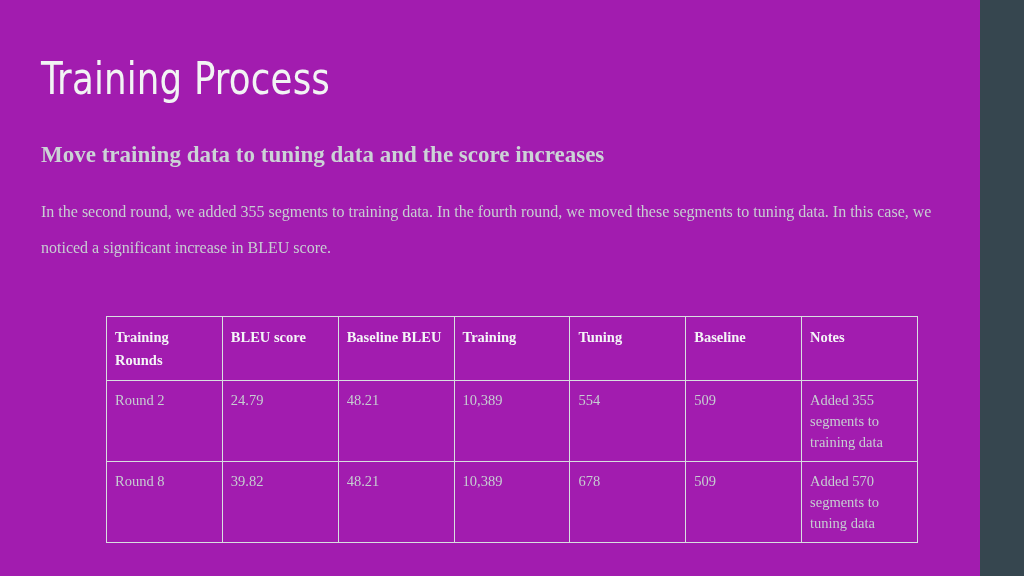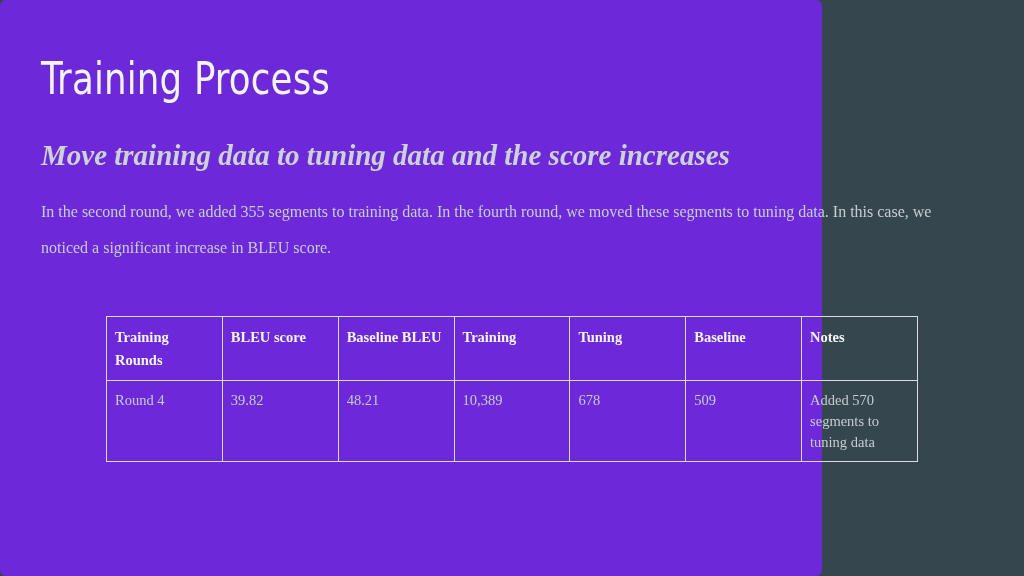--- a/index.html
+++ b/index.html
@@ -10,24 +10,23 @@
     width: 1024px;
     height: 576px;
     overflow: hidden;
     background: #36464f;
     font-family: "Liberation Serif", serif;
     -webkit-font-smoothing: antialiased;
   }
 
   #slide {
     position: relative;
-    width: 822px;
+    width: 980px;
     height: 576px;
-    background: #6d28d9;
-    border-radius: 6px;
+    background: #a21caf;
   }
 
   
   #slide-title {
     position: absolute;
     left: 41px;
     top: 53px;
     font-family: "DejaVu Sans Condensed", "Liberation Sans Narrow", "Liberation Sans", sans-serif;
     font-weight: 400;
     font-size: 45px;
@@ -39,25 +38,24 @@
     white-space: nowrap;
   }
 
   
   #slide-subtitle {
     position: absolute;
     left: 41px;
     top: 140px;
     font-family: "Liberation Serif", serif;
     font-weight: 700;
-    font-size: 29px;
+    font-size: 23px;
     line-height: 30px;
     color: #ccd3d6;
     white-space: nowrap;
-    font-style: italic;
   }
 
   
   #slide-body {
     position: absolute;
     left: 41px;
     top: 194px;
     width: 930px;
     font-family: "Liberation Serif", serif;
     font-weight: 400;
@@ -137,21 +135,30 @@
           <th>BLEU score</th>
           <th>Baseline BLEU</th>
           <th>Training</th>
           <th>Tuning</th>
           <th>Baseline</th>
           <th>Notes</th>
         </tr>
       </thead>
       <tbody>
         <tr>
-          <td>Round 4</td>
+          <td>Round 2</td>
+          <td>24.79</td>
+          <td>48.21</td>
+          <td>10,389</td>
+          <td>554</td>
+          <td>509</td>
+          <td>Added 355 segments to training data</td>
+        </tr>
+        <tr>
+          <td>Round 8</td>
           <td>39.82</td>
           <td>48.21</td>
           <td>10,389</td>
           <td>678</td>
           <td>509</td>
           <td>Added 570 segments to tuning data</td>
         </tr>
       </tbody>
     </table>
   </div>

